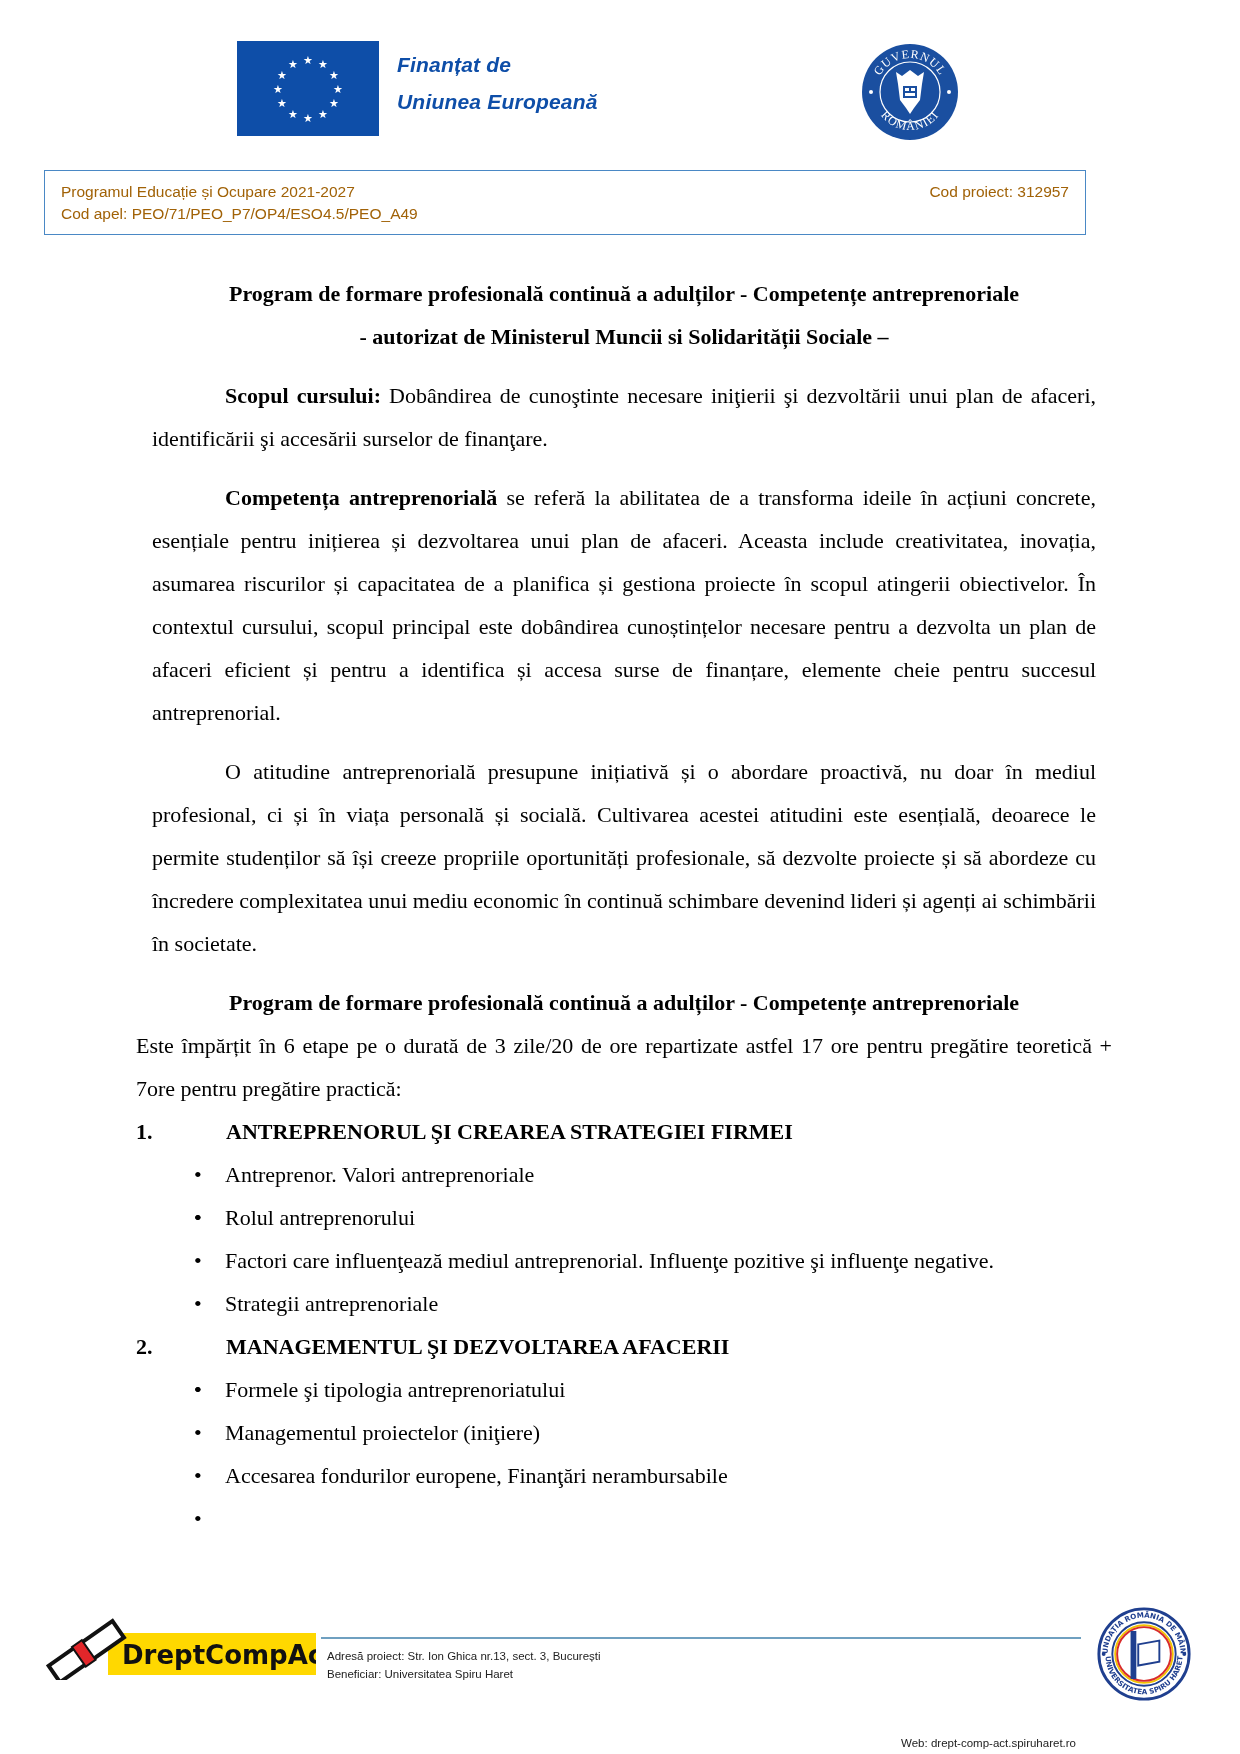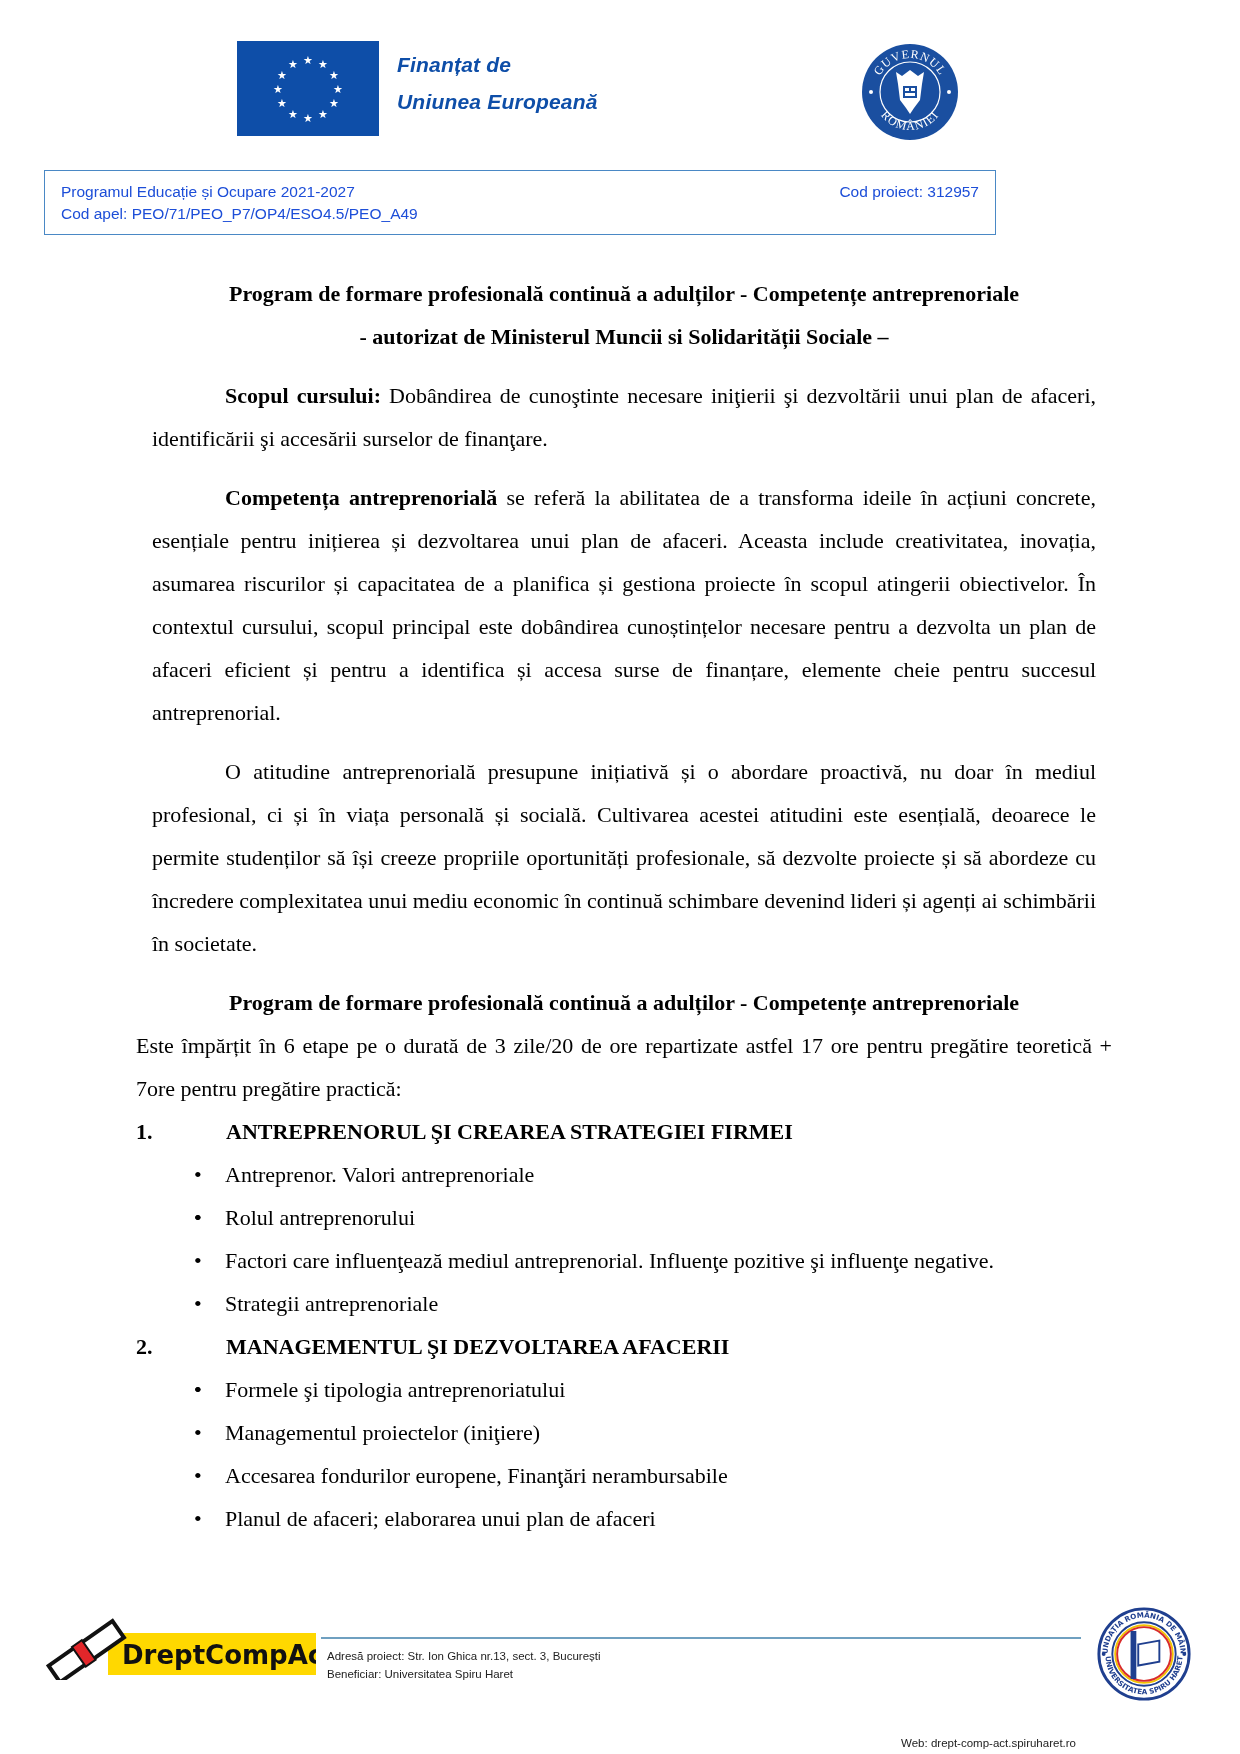--- a/index.html
+++ b/index.html
@@ -4,21 +4,21 @@
 <style>
   html, body { margin: 0; padding: 0; background: #ffffff; }
   body { width: 1240px; height: 1754px; position: relative; overflow: hidden; font-family: "Liberation Serif", serif; color: #000; }
 
   
   .eu-flag { position: absolute; left: 237px; top: 41px; width: 142px; height: 95px; background: #0e4ea8; }
   .eu-flag svg { width: 100%; height: 100%; display: block; }
   .eu-text { position: absolute; left: 397px; top: 46px; font-family: "Liberation Sans", sans-serif; font-weight: bold; color: #0e4ea8; font-size: 21px; line-height: 37px; letter-spacing: 0.2px; font-style: italic; }
   .gov-logo { position: absolute; left: 860px; top: 42px; width: 100px; height: 100px; }
 
-  .info-box { position: absolute; left: 44px; top: 170px; width: 952px; height: 65px; border: 1.5px solid #4a88c5; box-sizing: border-box; font-family: "Liberation Sans", sans-serif; font-size: 15.5px; color: #1d4ed8; }
+  .info-box { position: absolute; left: 44px; top: 170px; width: 1042px; height: 65px; border: 1.5px solid #4a88c5; box-sizing: border-box; font-family: "Liberation Sans", sans-serif; font-size: 15.5px; color: #a16207; }
   .info-left { position: absolute; left: 16px; top: 10px; line-height: 22px; }
   .info-right { position: absolute; right: 16px; top: 10px; line-height: 22px; text-align: right; }
 
   
   .content { position: absolute; left: 136px; top: 272px; width: 976px; font-size: 22px; line-height: 43px; }
   .title { text-align: center; font-weight: bold; }
   .para { text-align: justify; text-indent: 73px; margin: 16px; }
   .para-noindent { text-align: justify; margin: 0; }
   .subtitle { text-align: center; font-weight: bold; margin: 0; padding-left: 0; }
   .section { display: flex; font-weight: bold; }
@@ -120,21 +120,21 @@
 
   <div class="section">
     <span class="num">2.</span>
     <span>MANAGEMENTUL ŞI DEZVOLTAREA AFACERII</span>
   </div>
   <ul class="bullets">
     <li><span class="bullet">•</span></li>
     <li><span class="bullet">•</span><span>Formele şi tipologia antreprenoriatului</span></li>
     <li><span class="bullet">•</span><span>Managementul proiectelor (iniţiere)</span></li>
     <li><span class="bullet">•</span><span>Accesarea fondurilor europene, Finanţări nerambursabile</span></li>
-    <li><span class="bullet">•</span><span>Planul de afaceri; elaborarea unui plan de afaceri</span></li>
+    <li><span class="bullet">•</span></li>
   </ul>
 </div>
 
 <div class="footer-logo">
   <svg viewBox="0 0 270 62" width="270" height="62">
     <rect x="62" y="15" width="208" height="42" fill="#ffd800"></rect>
     <g transform="rotate(-35 40 35)">
       <rect x="2" y="24" width="78" height="20" fill="#ffffff" stroke="#111" stroke-width="4"></rect>
       <rect x="32" y="22" width="12" height="24" fill="#e2262a" stroke="#111" stroke-width="2"></rect>
     </g>

